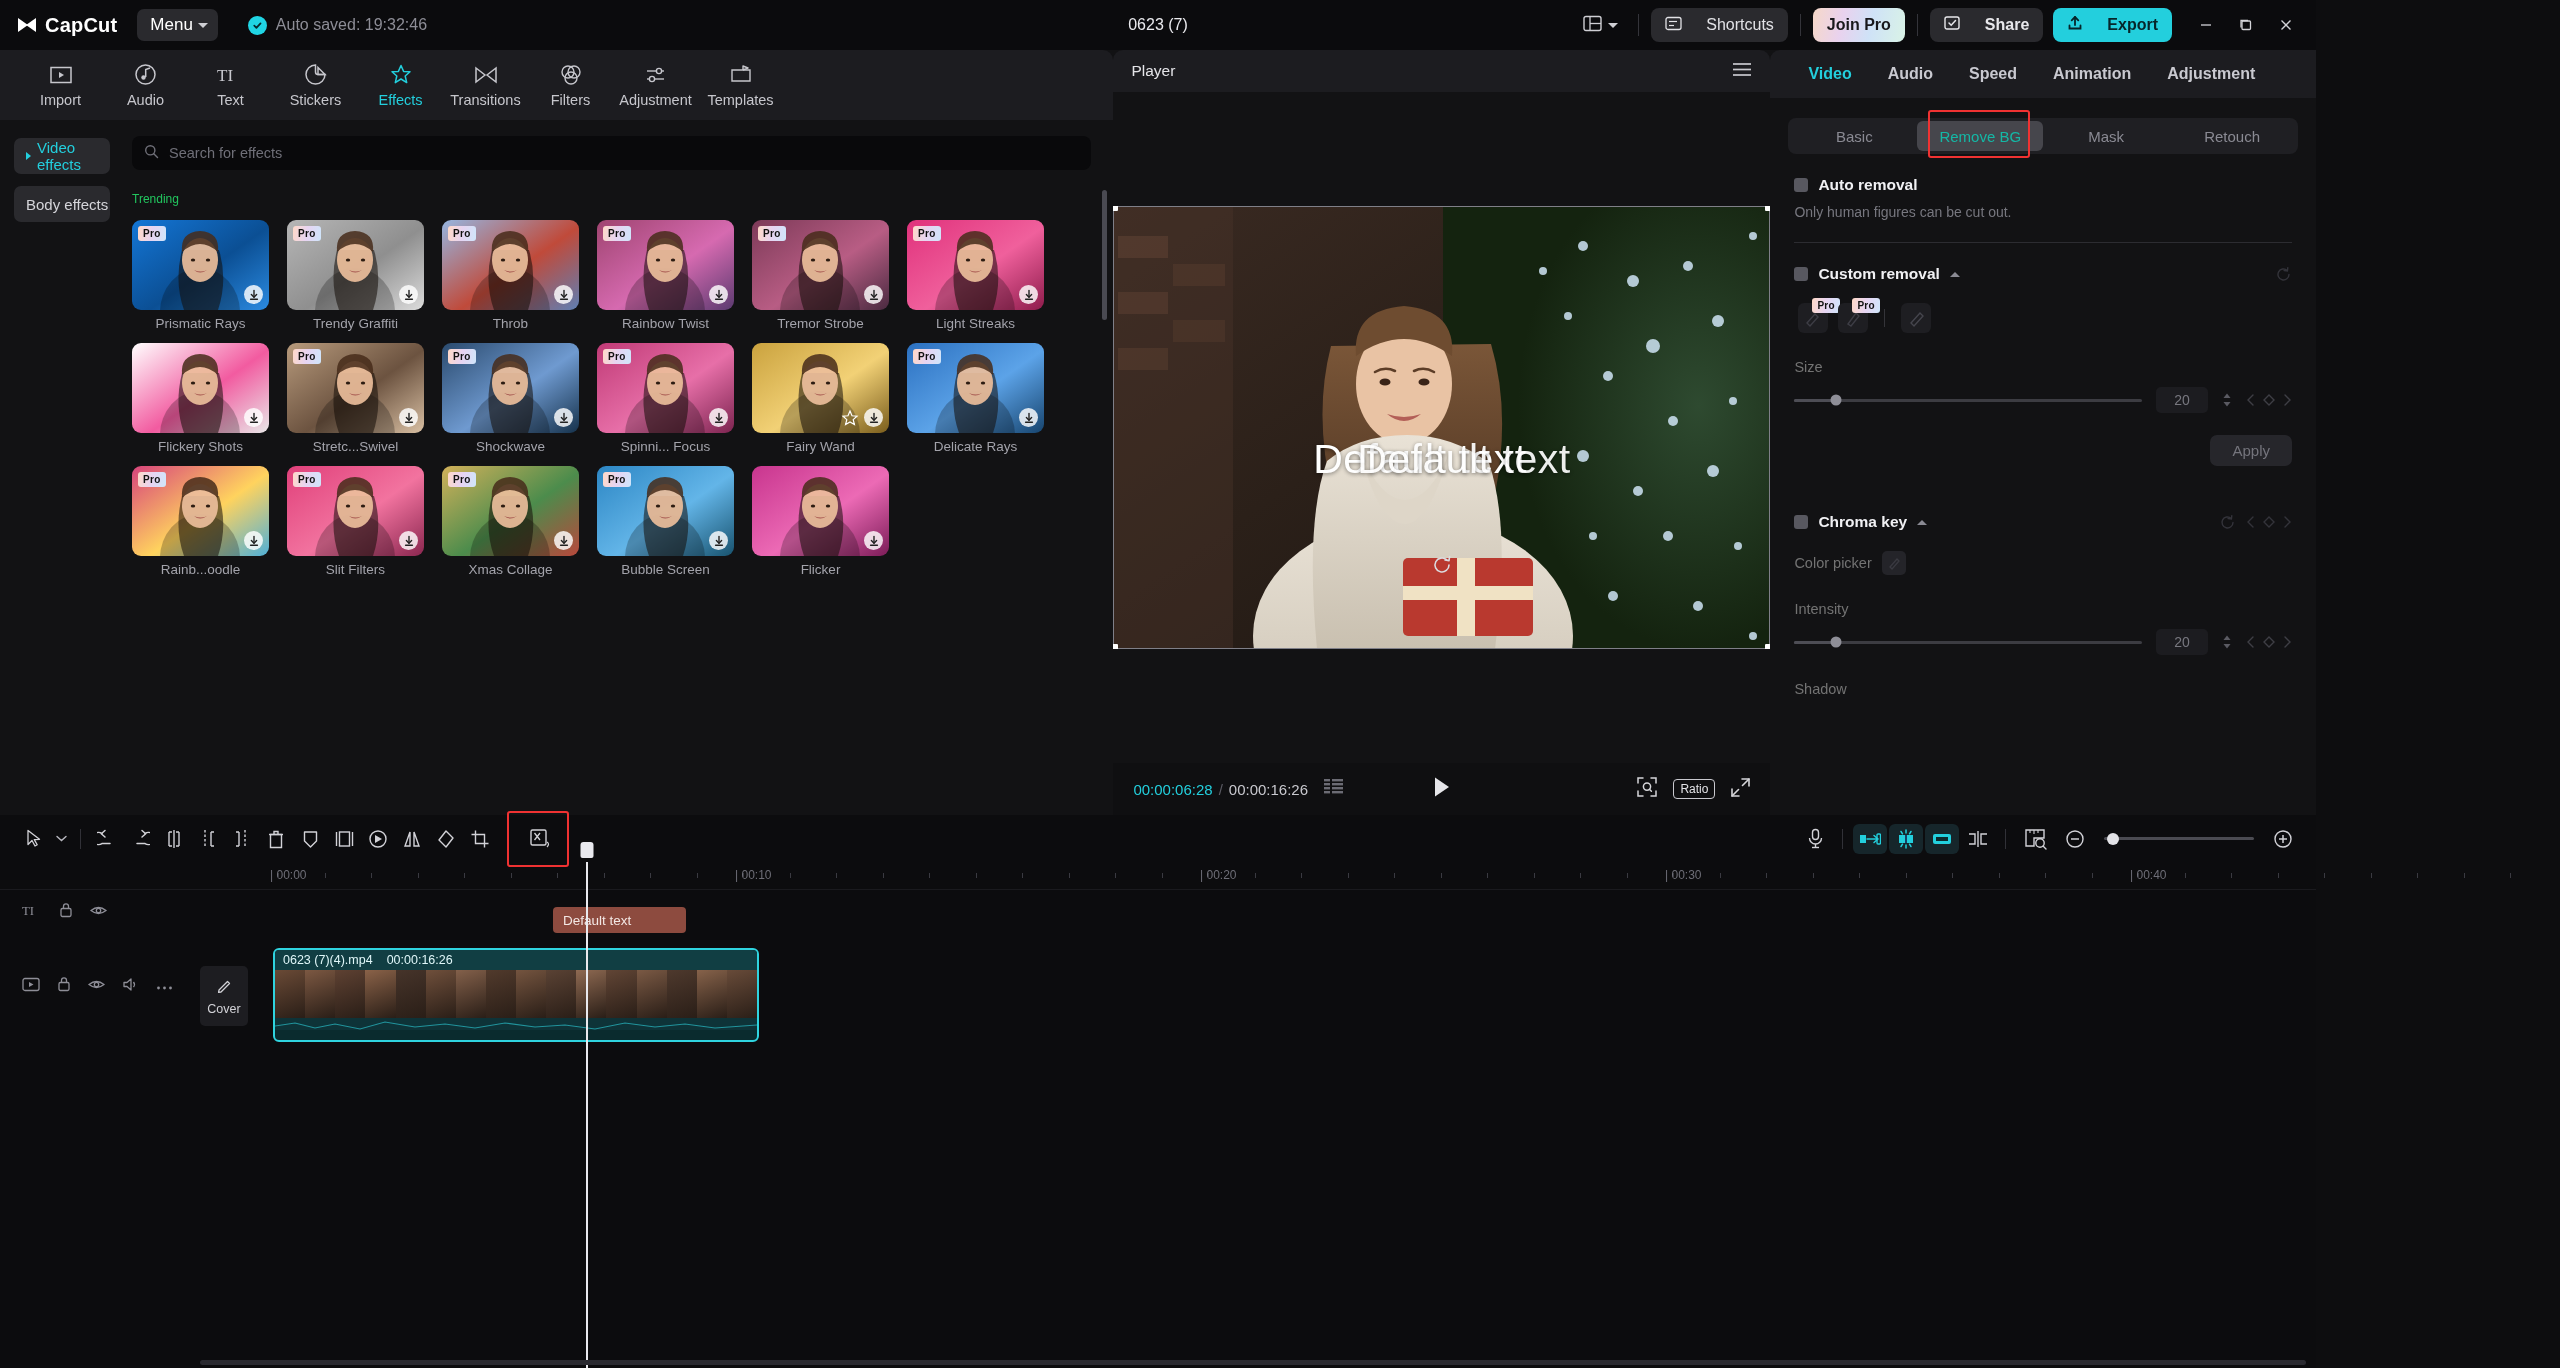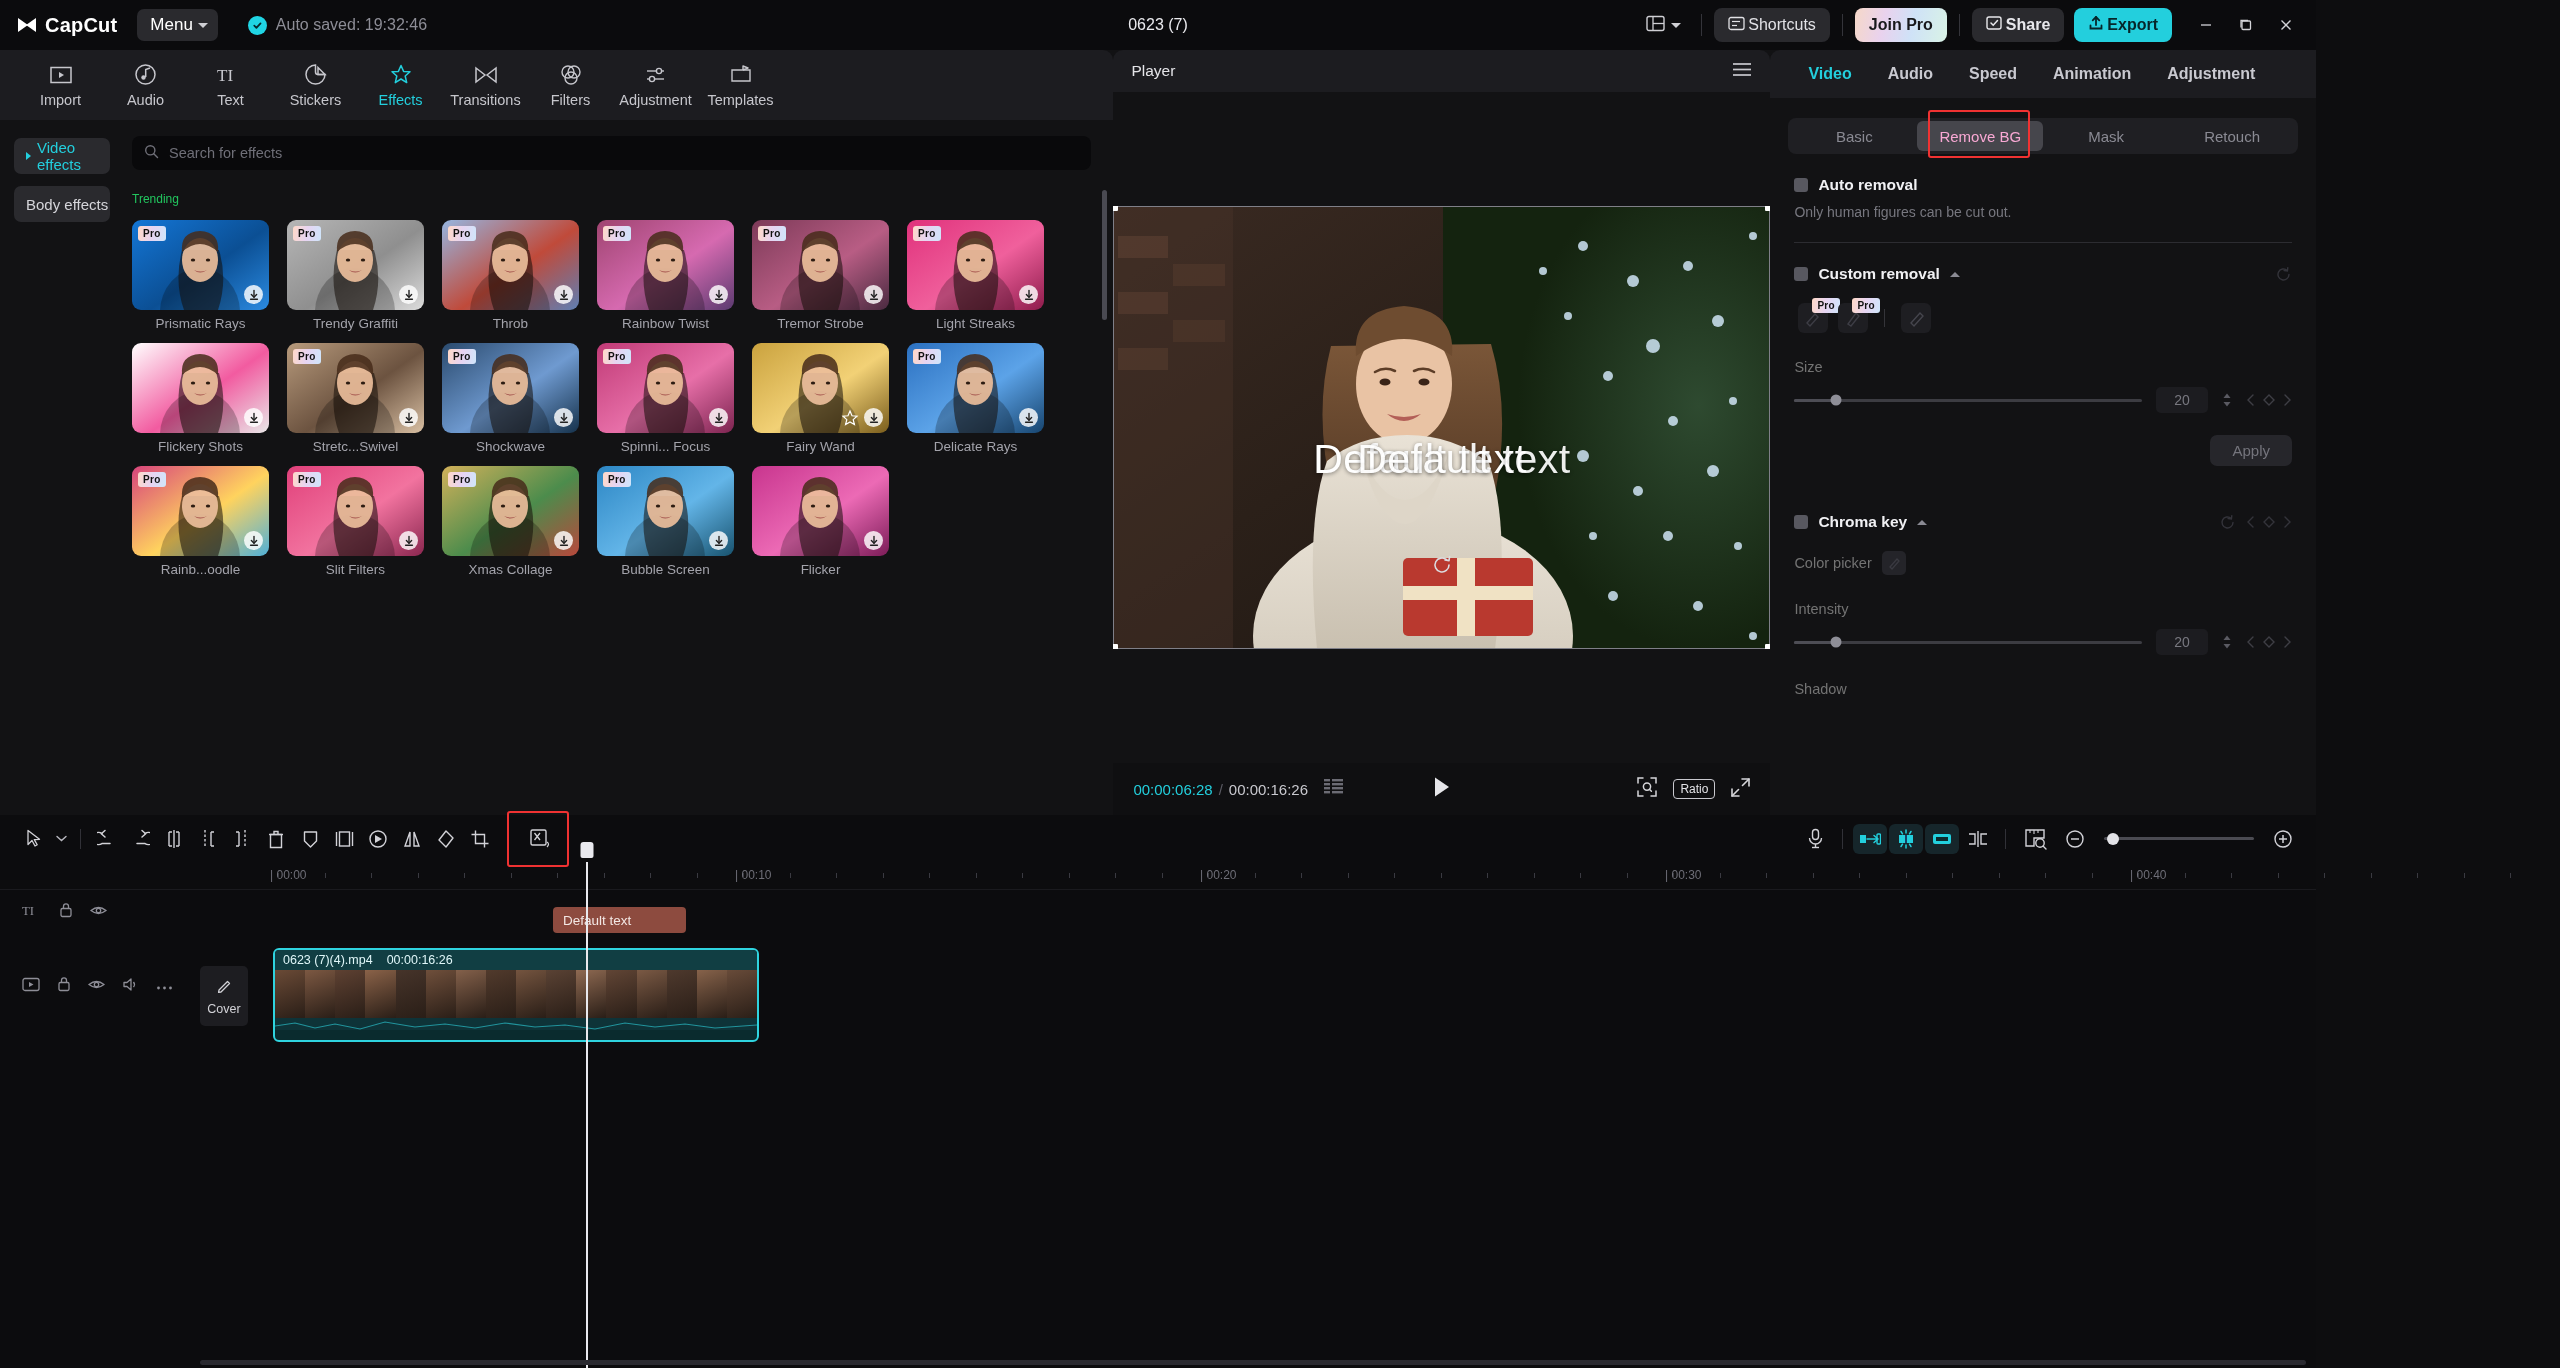--- a/index.html
+++ b/index.html
@@ -33,21 +33,21 @@
   }
   .check-badge svg { display: block; }
   .proj-title {
     position: absolute; left: 50%; transform: translateX(-50%);
     font-size: 16px; color: #eaeaee; font-weight: 500;
   }
   .tb-right { margin-left: auto; display: flex; align-items: center; gap: 0; padding-right: 10px; }
   .tb-sep { width: 1px; height: 22px; background: #34343a; margin: 0 12px; }
   .tb-icon-btn { display: flex; align-items: center; gap: 6px; padding: 0 8px; height: 32px; cursor: pointer; color: #cfcfd4; }
   .pill {
-    height: 34px; border-radius: 8px; display: flex; align-items: center; gap: 3px;
+    height: 34px; border-radius: 8px; display: flex; align-items: center; gap: 24px;
     padding: 0 14px; font-size: 16px; cursor: pointer; white-space: nowrap;
   }
   .pill.shortcuts { background: #2a2a2e; color: #e2e2e6; }
   .pill.joinpro {
     background: linear-gradient(102deg,#f6d8c8 0%,#e9d2ee 32%,#cfe2f7 62%,#d9f3e6 100%);
     color: #18181b; font-weight: 700;
   }
   .pill.share { background: #2a2a2e; color: #e8e8ec; font-weight: 600; }
   .pill.export { background: #23cfdd; color: #06262a; font-weight: 700; }
   .win-btn { width: 40px; height: 34px; display: flex; align-items: center; justify-content: center; color: #d4d4d8; cursor: pointer; }
@@ -146,21 +146,21 @@
   }
   .insp-tab { font-size: 16px; color: #c9c9d0; padding: 0 18px; cursor: pointer; font-weight: 600; }
   .insp-tab.active { color: #23cfdd; }
   .seg-wrap { margin: 20px 18px 0 18px; position: relative; }
   .segmented {
     height: 36px; background: #1f1f23; border-radius: 8px; display: flex; align-items: center;
     padding: 3px;
   }
   .seg { flex: 1; height: 30px; display: flex; align-items: center; justify-content: center;
     font-size: 15px; color: #8a8a93; border-radius: 6px; cursor: pointer; }
-  .seg.active { background: #46464c; color: #f9a8d4; }
+  .seg.active { background: #46464c; color: #14b8a6; }
   .hl-box { position: absolute; border: 2.5px solid #f03232; border-radius: 3px; pointer-events: none; }
   .insp-body { padding: 22px 24px 0 24px; }
   .row-head { display: flex; align-items: center; gap: 10px; }
   .chk { width: 14px; height: 14px; border-radius: 3px; background: #585860; }
   .row-title { font-size: 15.5px; color: #f1f1f4; font-weight: 600; }
   .hint { font-size: 14px; color: #77777f; margin: 10px 0 0 0; }
   .divider { height: 1px; background: #2c2c31; margin: 22px 0; }
   .tri-up { width: 0; height: 0; border-left: 5px solid transparent; border-right: 5px solid transparent; border-bottom: 5px solid #8a8a93; }
   .tool-row { display: flex; align-items: center; gap: 10px; margin: 20px 0 0 4px; }
   .tool-btn { width: 30px; height: 30px; border-radius: 6px; background: #1e1e22; position: relative; }

